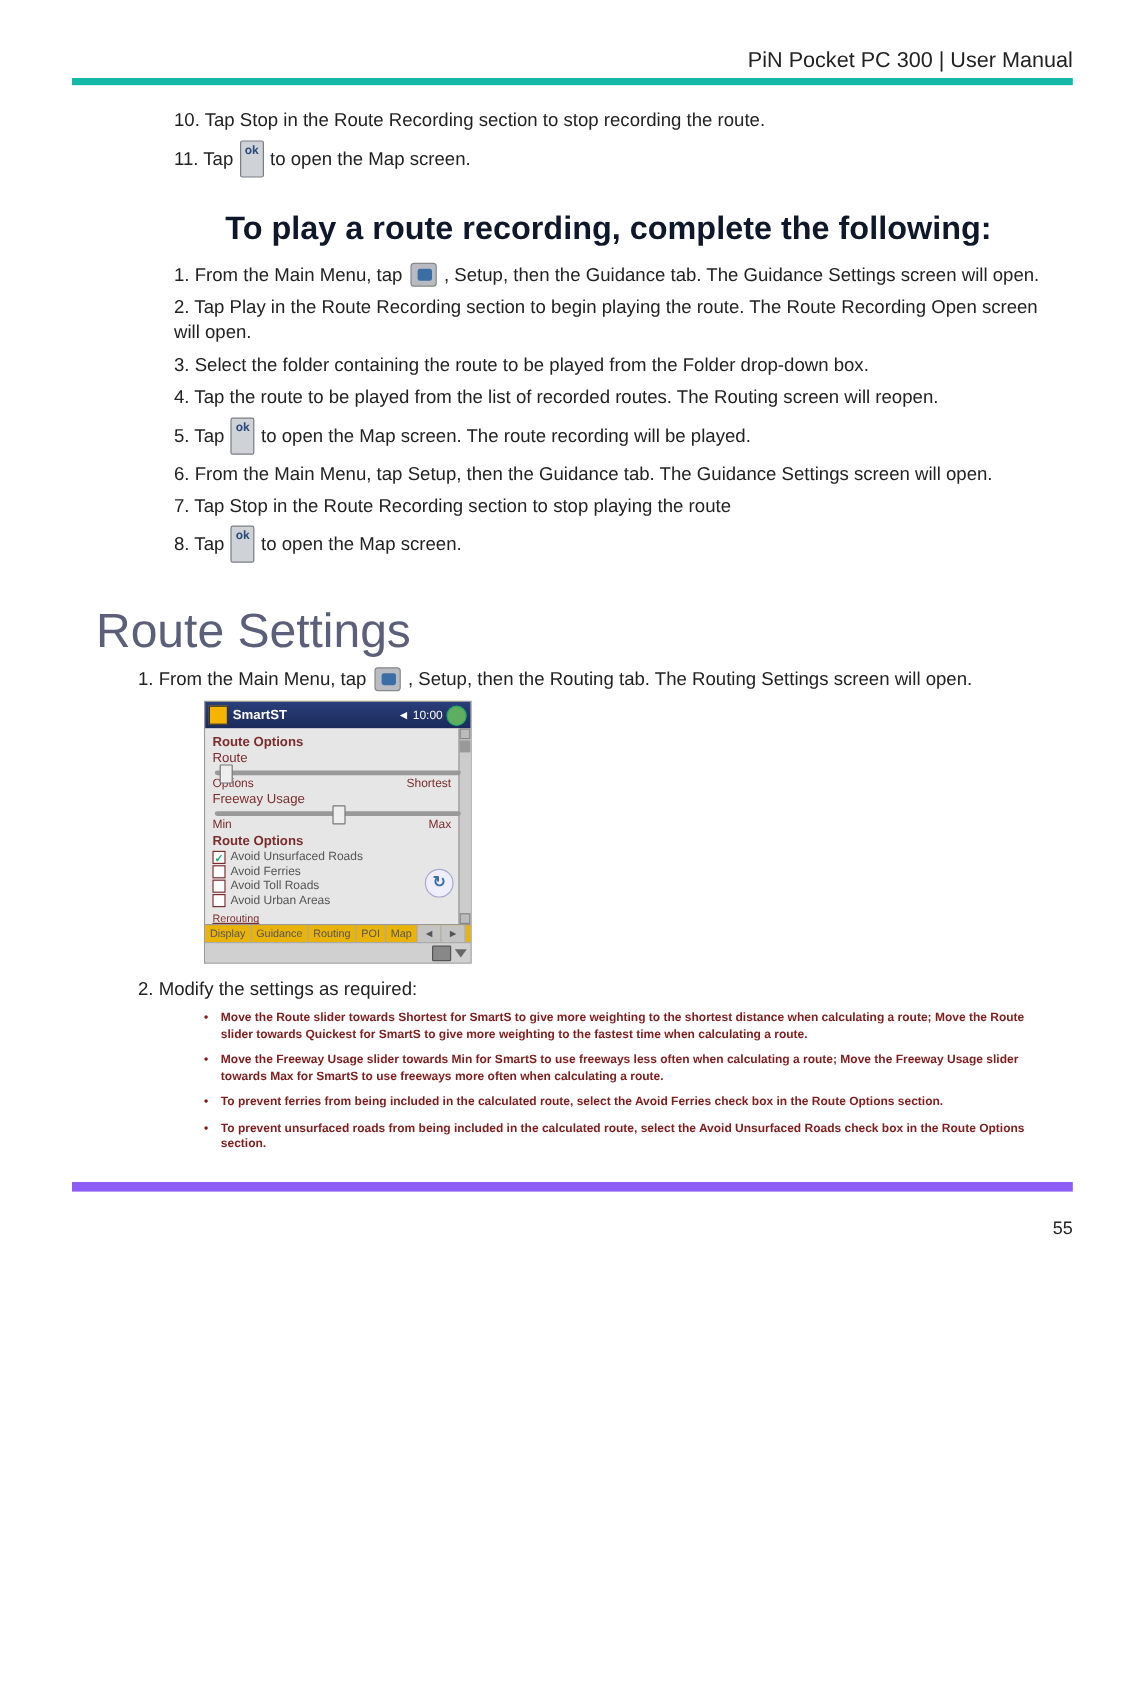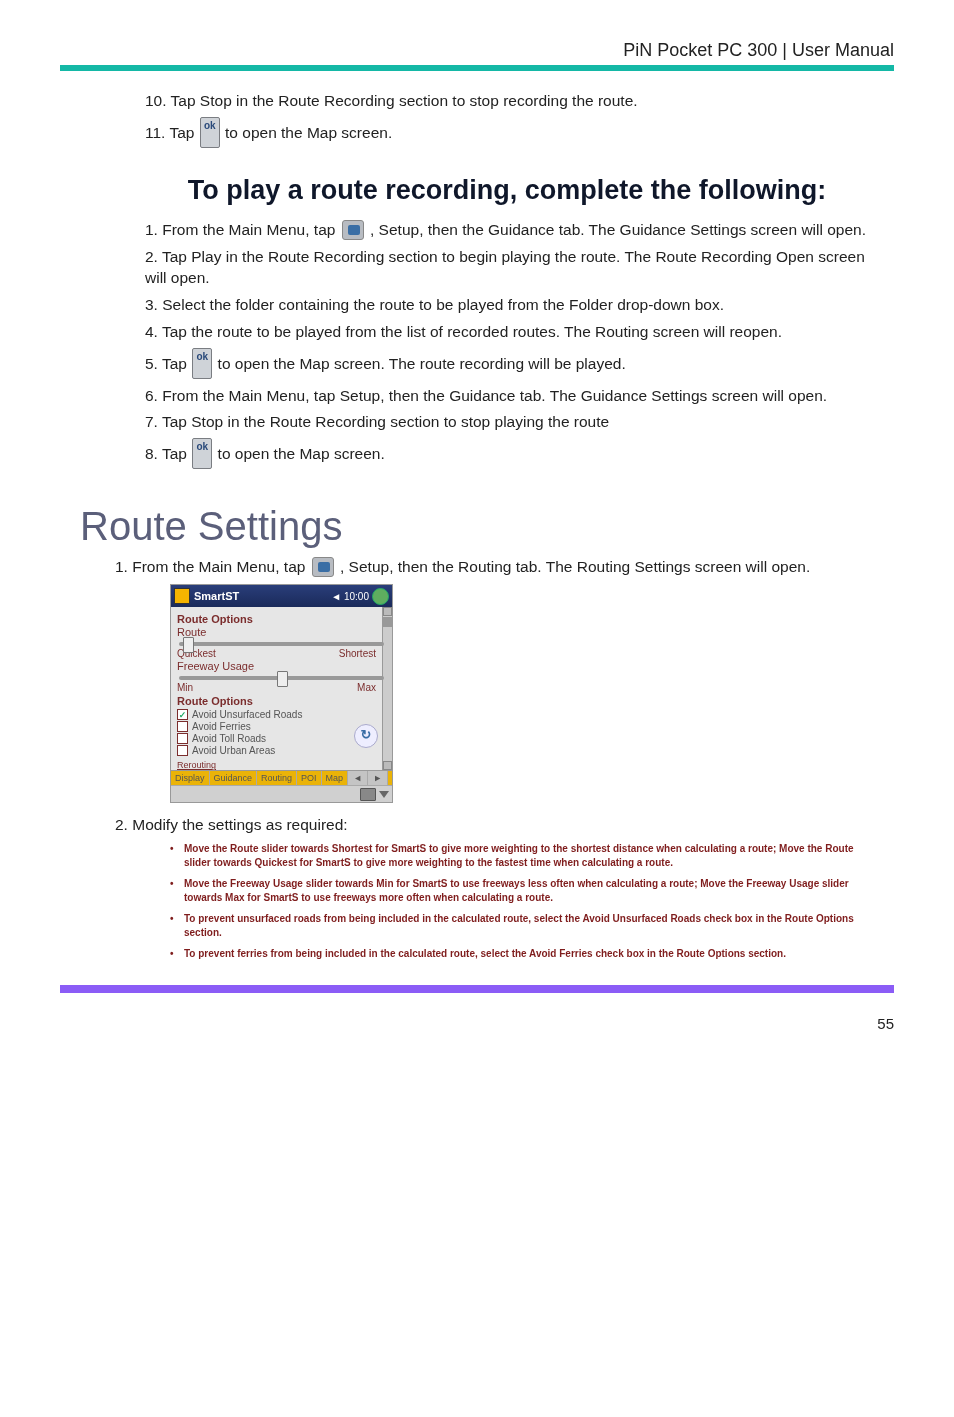--- a/index.html
+++ b/index.html
@@ -227,21 +227,21 @@
           <div class="up"></div>
             <div class="thumb"></div>
             <div class="dn"></div>
         </div>
         <div class="dev-h">Route Options</div>
         <div class="dev-sub">Route</div>
         <div class="slider">
             <div class="knob" id="knob1" style="left: 2%;"></div>
           </div>
         <div class="sl-row">
-          <span>Quickest</span>
+          <span>Options</span>
           <span style="margin-right:10px">Shortest</span>
         </div>
         <div class="dev-sub">Freeway Usage</div>
         <div class="slider">
             <div class="knob" id="knob2" style="left: 48%;"></div>
           </div>
         <div class="sl-row">
           <span>Min</span>
           <span style="margin-right:10px">Max</span>
         </div>
@@ -282,18 +282,18 @@
         <span class="tri"></span>
       </div>
     </div>
   </div>
 
   <div class="step" style="padding-left:55px">2. Modify the settings as required:</div>
 
   <div class="bullet-list" id="bullets">
       <div class="bullet">Move the Route slider towards Shortest for SmartS to give more weighting to the shortest distance when calculating a route; Move the Route slider towards Quickest for SmartS to give more weighting to the fastest time when calculating a route.</div>
       <div class="bullet">Move the Freeway Usage slider towards Min for SmartS to use freeways less often when calculating a route; Move the Freeway Usage slider towards Max for SmartS to use freeways more often when calculating a route.</div>
+      <div class="bullet">To prevent ferries from being included in the calculated route, select the Avoid Ferries check box in the Route Options section.</div>
       <div class="bullet">To prevent unsurfaced roads from being included in the calculated route, select the Avoid Unsurfaced Roads check box in the Route Options section.</div>
-      <div class="bullet">To prevent ferries from being included in the calculated route, select the Avoid Ferries check box in the Route Options section.</div>
     </div>
 
   <div class="footer-line">55</div>
 </div>
 
 </body></html>

